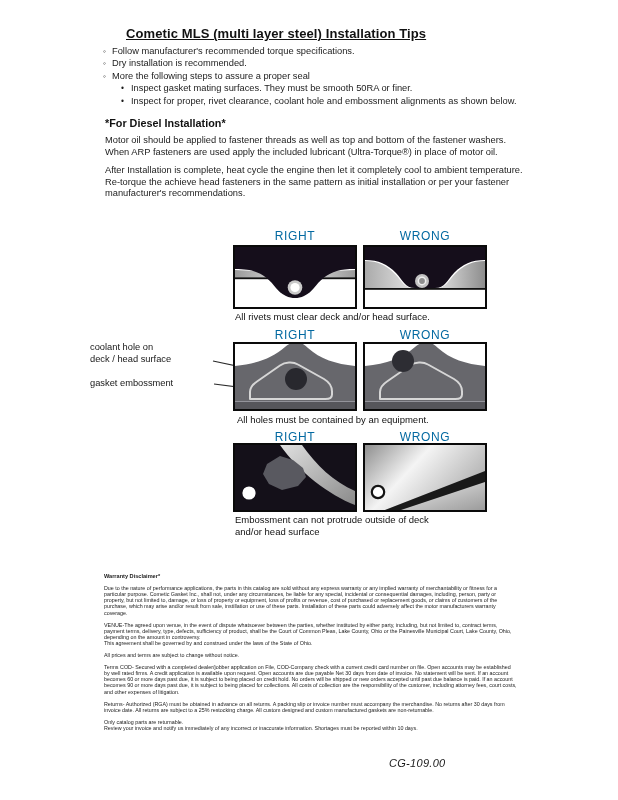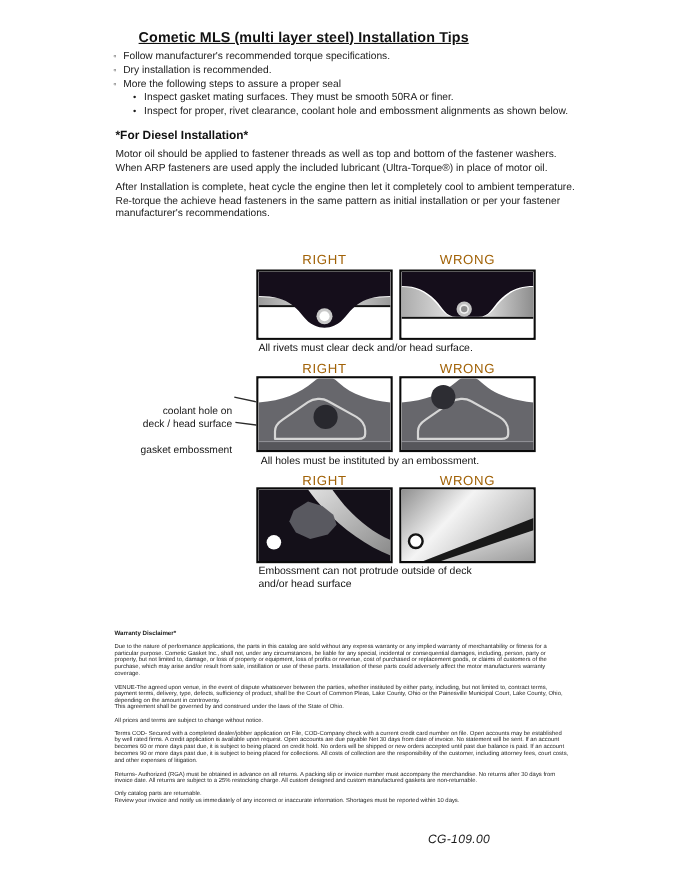--- a/index.html
+++ b/index.html
@@ -23,25 +23,25 @@
   .bullet-row .marker{width:9px;flex:0 0 9px;font-size:8.5px;}
   .bullet-row.sub{margin-left:18px;}
   .bullet-row.sub .marker{width:10px;flex:0 0 10px;}
 
   
   .diesel{position:absolute;left:105px;top:118px;width:424px;font-size:9.3px;line-height:11.4px;}
   .diesel .heading{font-size:10.8px;font-weight:bold;margin:0 0 6px 0;color:#111;}
   .diesel p{margin:0 0 7px 0;}
 
   
-  .dlabel{position:absolute;width:124px;text-align:center;font-size:12px;letter-spacing:.6px;color:#a16207;}
+  .dlabel{position:absolute;width:124px;text-align:center;font-size:12px;letter-spacing:.6px;color:#0369a1;}
   .panel{position:absolute;width:120px;border:2px solid #0a0a0a;background:#fff;}
   .panel svg{display:block;}
   .caption{position:absolute;font-size:9.5px;color:#111;line-height:11.5px;}
-  .ann{position:absolute;text-align:right;font-size:9.3px;line-height:11.5px;color:#171717;margin-top:26px;}
+  .ann{position:absolute;text-align:left;font-size:9.3px;line-height:11.5px;color:#171717;}
   .overlay{position:absolute;left:0;top:0;pointer-events:none;}
 
   
   .disclaimer{position:absolute;left:104px;top:573px;width:413px;color:#222;}
   .disclaimer .heading{font-size:5.6px;font-weight:bold;margin:0 0 6px 0;}
   .disclaimer p{font-size:5.35px;line-height:6.15px;margin:0 0 5.8px 0;}
 
   .page-number{position:absolute;left:389px;top:757px;font-size:11px;letter-spacing:.3px;color:#1a1a1a;font-style:italic;}
 </style>
 </head>
@@ -159,21 +159,21 @@
   <svg width="120" height="65" viewBox="0 0 120 65">
     <rect width="120" height="65" fill="#ffffff"></rect>
     <path d="M0,22 C22,20 37,14 50,3 Q56,-2 61,-2 Q67,-2 73,4 C85,15 101,20 120,22 L120,65 H0 Z" fill="#67676c"></path>
     <rect x="0" y="57" width="120" height="1" fill="#93939a"></rect>
     <rect x="0" y="58" width="120" height="7" fill="#56565b"></rect>
     <path d="M15,55 L15,48 C15,44 17.5,40.5 22,37.5 L45,21.5 C50,18 58,17.5 63,20.5 L89,35 C94,38 97,43 97,47.5 L97,50.5 C97,53.5 94.5,55 90.5,55 Z" fill="none" stroke="#d6d6d6" stroke-width="2" stroke-linejoin="round"></path>
     <circle cx="38" cy="17" r="11" fill="#2d2d33"></circle>
   </svg>
 </div>
 
-<div class="caption" style="left:237px;top:414px;">All holes must be instituted by an embossment.</div>
+<div class="caption" style="left:237px;top:414px;">All holes must be contained by an equipment.</div>
 
 <div class="dlabel" style="left:233px;top:430px;">RIGHT</div>
 <div class="dlabel" style="left:363px;top:430px;">WRONG</div>
 
 <div class="panel" style="left:233px;top:443px;height:65px;">
   <svg width="120" height="65" viewBox="0 0 120 65">
     <defs>
       <linearGradient id="g3band" x1="0" y1="0" x2="1" y2="1">
           <stop offset="0" stop-color="#e0e0e0"></stop>
           <stop offset="1" stop-color="#8a8a8a"></stop>

